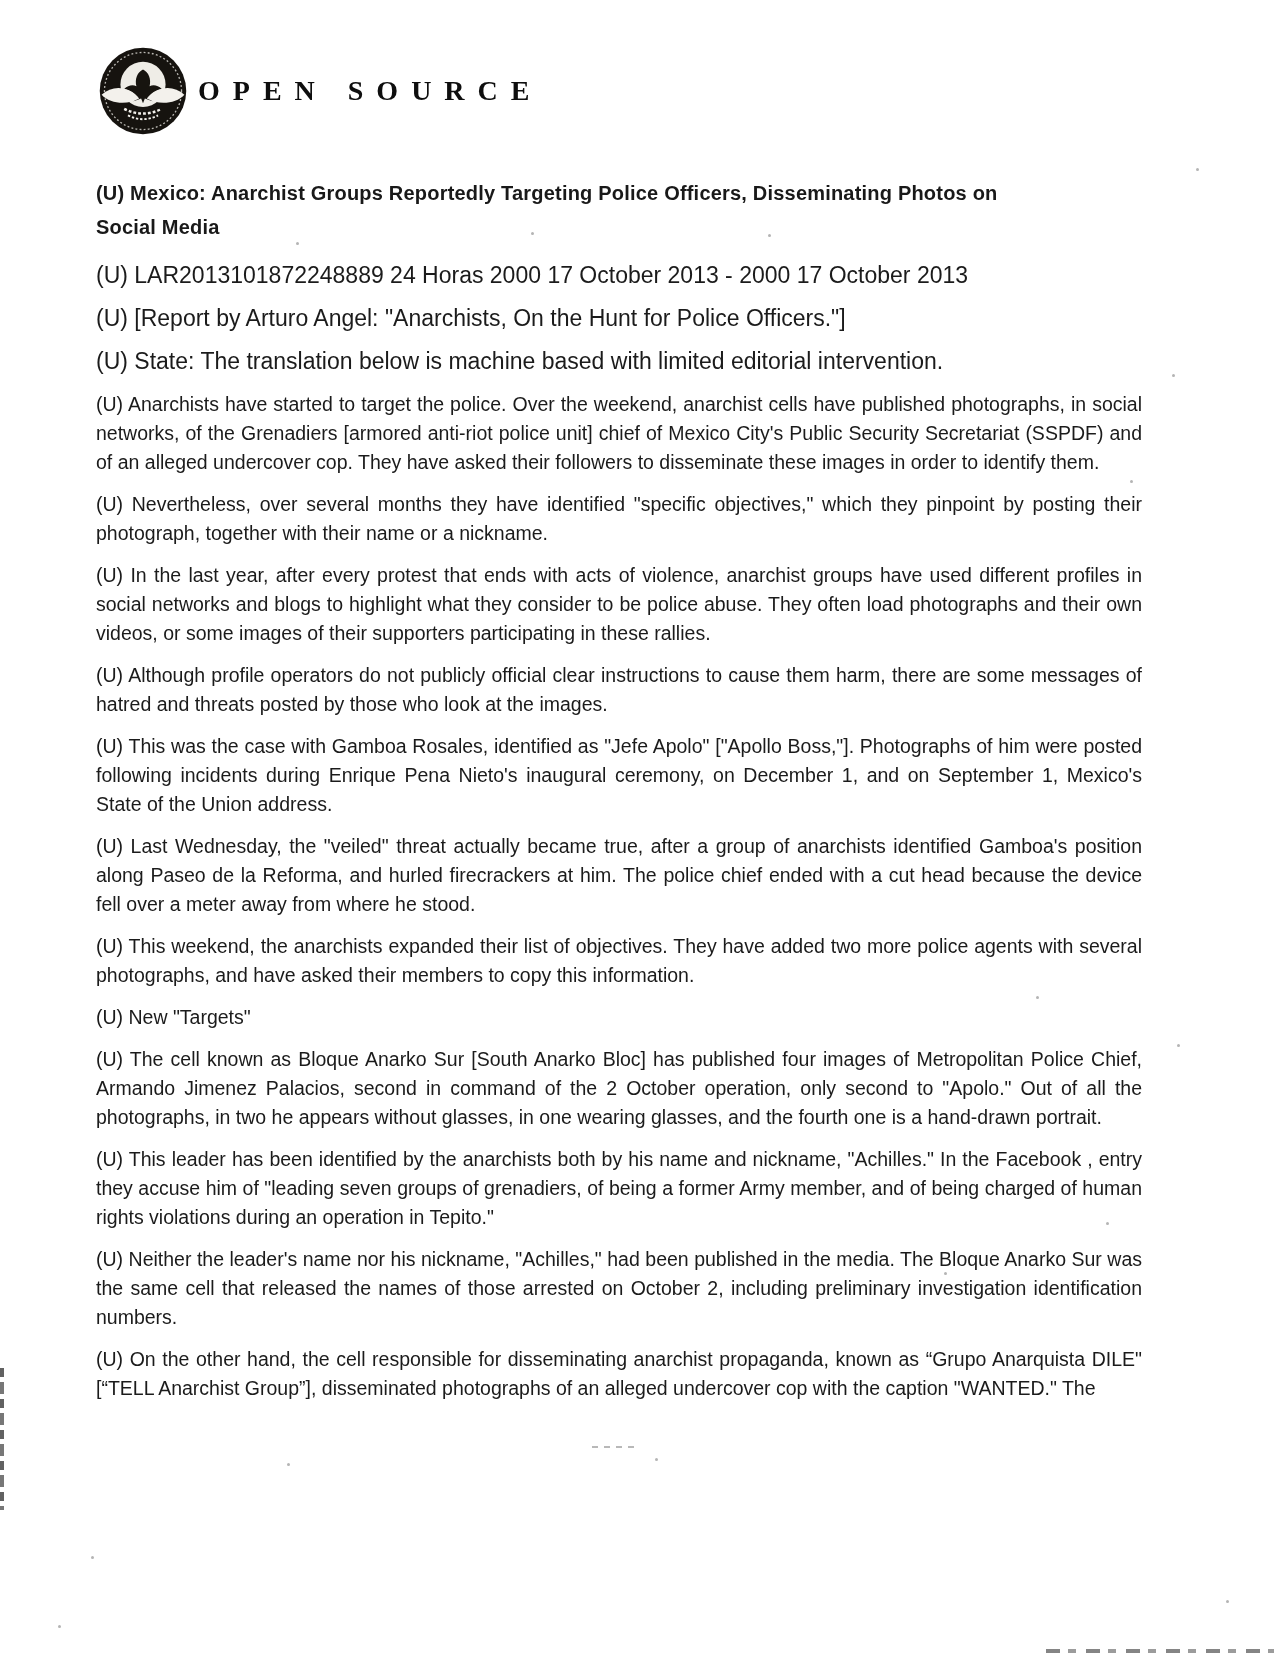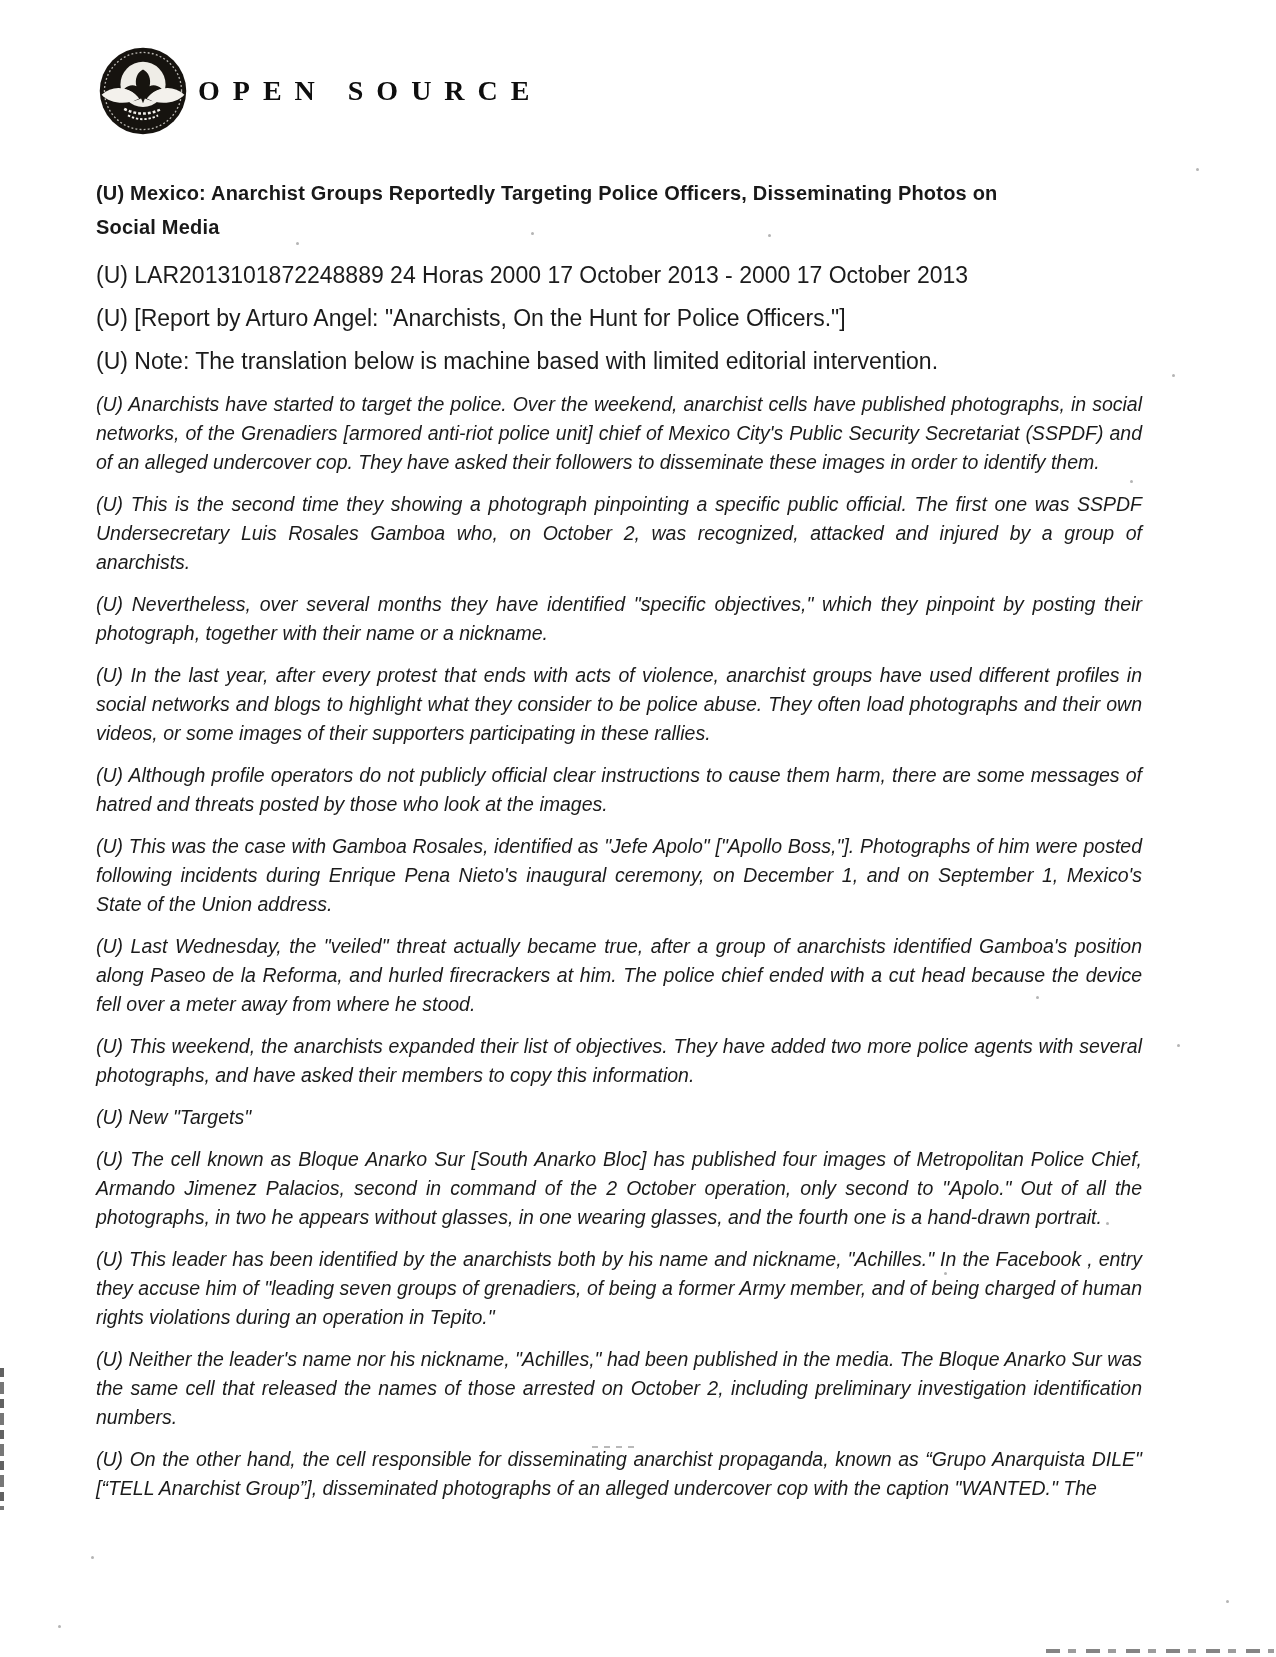--- a/index.html
+++ b/index.html
@@ -74,21 +74,20 @@
     line-height: 29px;
     margin: 0 0 14px 0;
     color: #1b1b1b;
   }
   .para {
     font-size: 19.5px;
     line-height: 29px;
     margin: 0 0 13px 0;
     text-align: justify;
     color: #1b1b1b;
-    font-style: italic;
   }
   .para.heading {
     text-align: left;
   }
   
   .artifact { position: absolute; pointer-events: none; }
   .left-edge-strip {
     left: 0; top: 1368px;
     width: 4px; height: 142px;
     background: repeating-linear-gradient(
@@ -152,24 +151,23 @@
     <div class="org-name">
       <div class="org-line1">OPEN SOURCE</div>
     </div>
   </header>
 
   <main class="doc">
     <h1 class="title">(U) Mexico: Anarchist Groups Reportedly Targeting Police Officers, Disseminating Photos on Social Media</h1>
 
     <p class="meta">(U) LAR2013101872248889 24 Horas 2000 17 October 2013 - 2000 17 October 2013</p>
     <p class="meta">(U) [Report by Arturo Angel: "Anarchists, On the Hunt for Police Officers."]</p>
-    <p class="meta">(U) Note: The translation below is machine based with limited editorial intervention.</p>
+    <p class="meta">(U) State: The translation below is machine based with limited editorial intervention.</p>
 
     <p class="para">(U) Anarchists have started to target the police. Over the weekend, anarchist cells have published photographs, in social networks, of the Grenadiers [armored anti-riot police unit] chief of Mexico City's Public Security Secretariat (SSPDF) and of an alleged undercover cop. They have asked their followers to disseminate these images in order to identify them.</p>
-    <p class="para">(U) This is the second time they showing a photograph pinpointing a specific public official. The first one was SSPDF Undersecretary Luis Rosales Gamboa who, on October 2, was recognized, attacked and injured by a group of anarchists.</p>
     <p class="para">(U) Nevertheless, over several months they have identified "specific objectives," which they pinpoint by posting their photograph, together with their name or a nickname.</p>
     <p class="para">(U) In the last year, after every protest that ends with acts of violence, anarchist groups have used different profiles in social networks and blogs to highlight what they consider to be police abuse. They often load photographs and their own videos, or some images of their supporters participating in these rallies.</p>
     <p class="para">(U) Although profile operators do not publicly official clear instructions to cause them harm, there are some messages of hatred and threats posted by those who look at the images.</p>
     <p class="para">(U) This was the case with Gamboa Rosales, identified as "Jefe Apolo" ["Apollo Boss,"]. Photographs of him were posted following incidents during Enrique Pena Nieto's inaugural ceremony, on December 1, and on September 1, Mexico's State of the Union address.</p>
     <p class="para">(U) Last Wednesday, the "veiled" threat actually became true, after a group of anarchists identified Gamboa's position along Paseo de la Reforma, and hurled firecrackers at him. The police chief ended with a cut head because the device fell over a meter away from where he stood.</p>
     <p class="para">(U) This weekend, the anarchists expanded their list of objectives. They have added two more police agents with several photographs, and have asked their members to copy this information.</p>
     <p class="para heading">(U) New "Targets"</p>
     <p class="para">(U) The cell known as Bloque Anarko Sur [South Anarko Bloc] has published four images of Metropolitan Police Chief, Armando Jimenez Palacios, second in command of the 2 October operation, only second to "Apolo." Out of all the photographs, in two he appears without glasses, in one wearing glasses, and the fourth one is a hand-drawn portrait.</p>
     <p class="para">(U) This leader has been identified by the anarchists both by his name and nickname, "Achilles." In the Facebook , entry they accuse him of "leading seven groups of grenadiers, of being a former Army member, and of being charged of human rights violations during an operation in Tepito."</p>
     <p class="para">(U) Neither the leader's name nor his nickname, "Achilles," had been published in the media. The Bloque Anarko Sur was the same cell that released the names of those arrested on October 2, including preliminary investigation identification numbers.</p>

